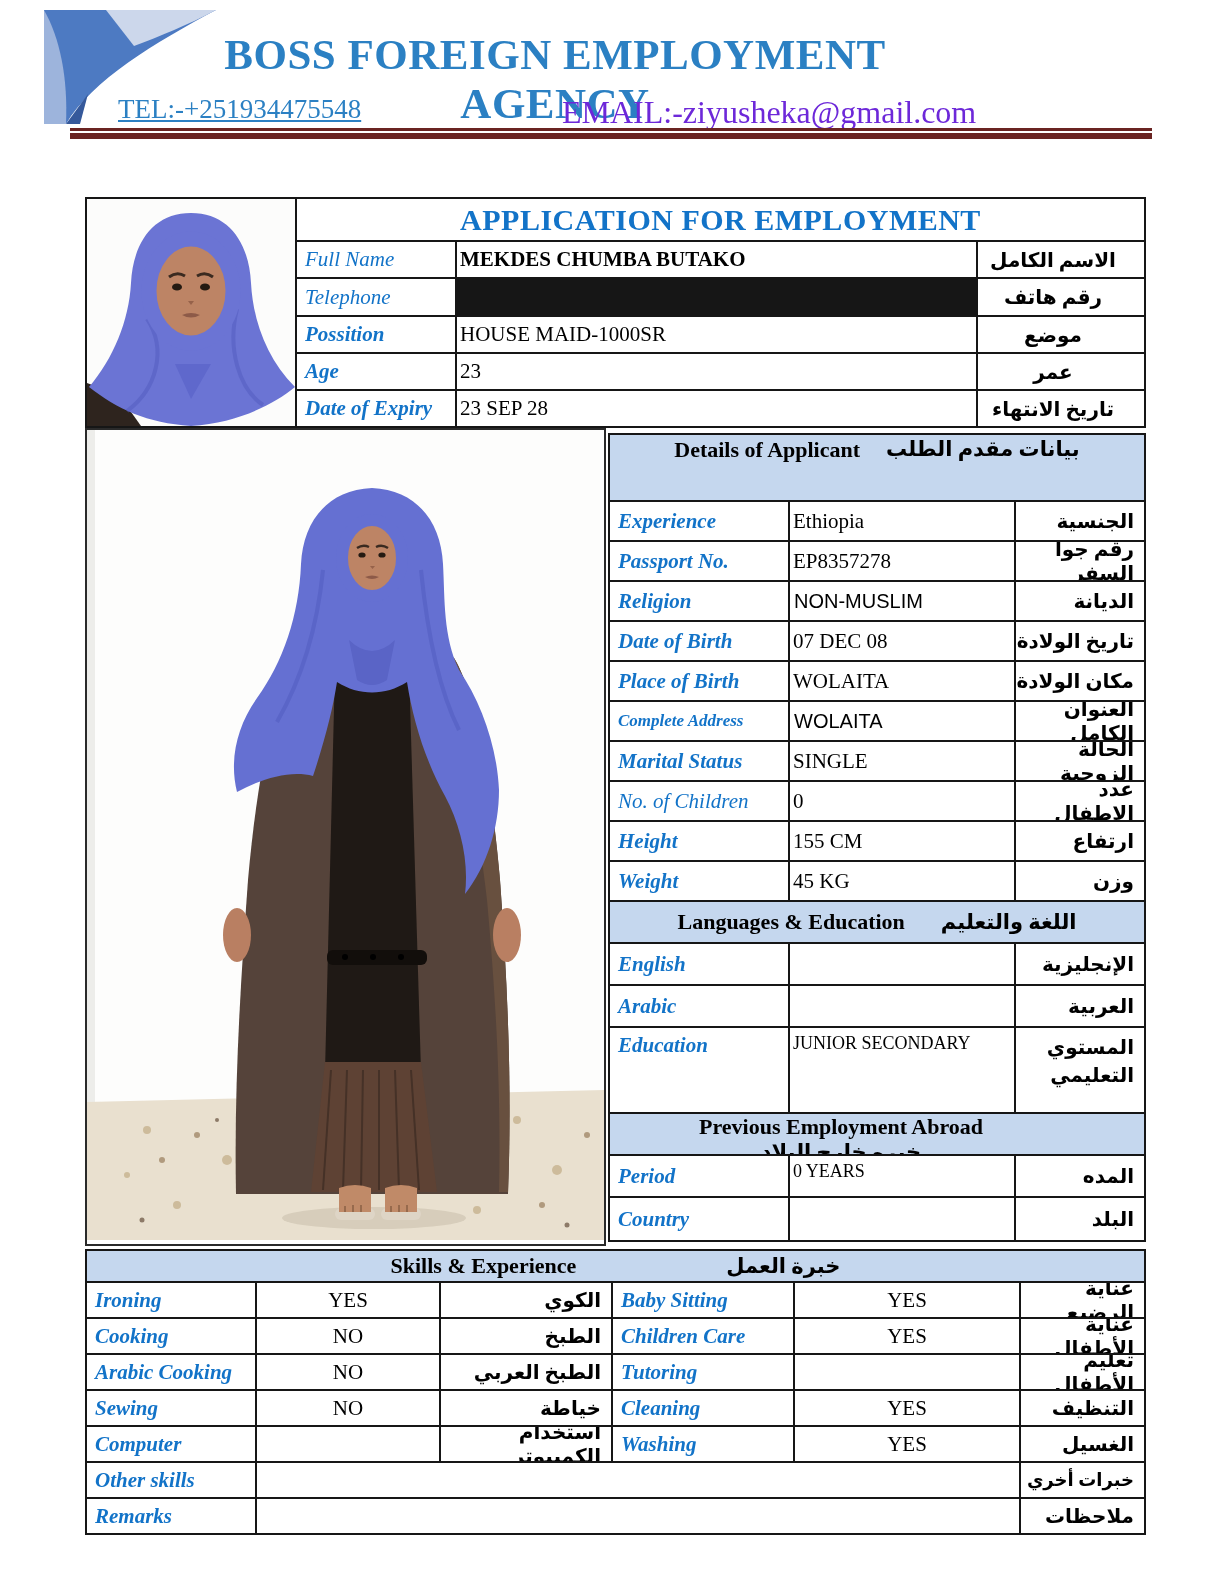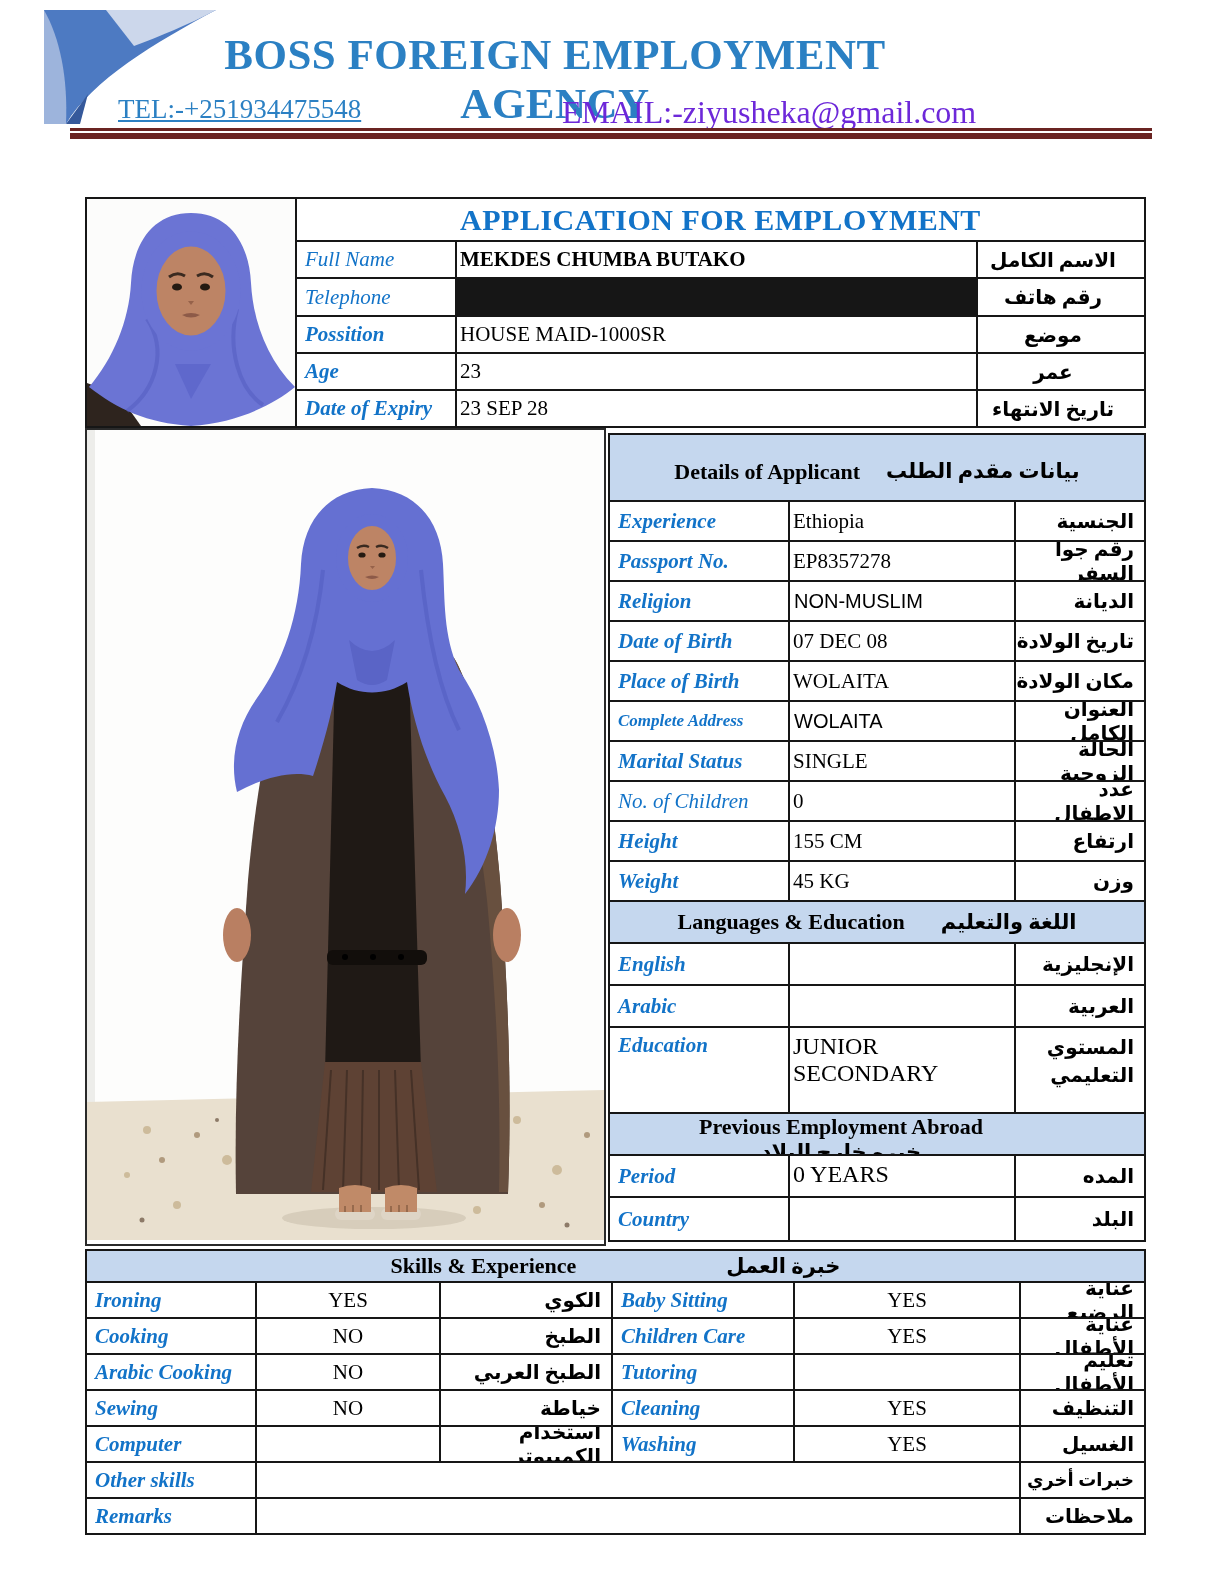--- a/index.html
+++ b/index.html
@@ -17,21 +17,21 @@
 
   
   .tbl{position:absolute;display:grid;background:#161616;gap:2px;border:2px solid #161616;}
   .tbl > div{background:#fff;display:flex;align-items:center;overflow:hidden;}
   .lab{color:#1273c8;font-weight:700;font-size:21px;padding-left:8px;font-style:italic;}
   .lab.reg{font-weight:400;}
   .lab.sm{font-size:17px;}
   .val{font-size:21px;padding-left:3px;}
   .val.b{font-weight:700;}
   .val.sans{font-family:"Liberation Sans","DejaVu Sans",sans-serif;font-size:20px;}
-  .val.sm{font-size:24px;}
+  .val.sm{font-size:18px;}
   .val.ctr{justify-content:center;padding-left:0;}
   .ar{font-weight:700;font-size:20px;direction:rtl;justify-content:flex-start;padding-right:10px;}
   .ar.ctr{justify-content:center;padding-right:16px;}
   .banner{background:#c5d7ee !important;font-weight:700;font-size:22px;}
   .banner .en{white-space:nowrap;}
   .banner .arh{direction:rtl;font-size:21px;white-space:normal;}
   .top-al{align-items:flex-start !important;padding-top:5px;}
 
   
   .top-tbl{left:85px;top:197px;grid-template-columns:208px 158px 519px 166px;
@@ -40,21 +40,21 @@
   .phone-split{display:grid !important;grid-template-columns:261px 1fr;padding:0;align-items:stretch !important;}
   .phone-split > span{display:flex;align-items:center;padding-left:10px;font-size:21px;}
   .phone-split > span + span{border-left:2px solid #161616;}
 
   
   .photo-frame{position:absolute;left:85px;top:428px;width:517px;height:814px;
                border:2px solid #2a2a2a;background:#fff;}
   .det-tbl{left:608px;top:433px;grid-template-columns:178px 224px 128px;
            grid-template-rows:65px 38px 38px 38px 38px 38px 38px 38px 38px 38px 38px 40px 40px 40px 84px 40px 40px 42px;}
   .span-all{grid-column:1/-1;}
-  .det-head{justify-content:center;gap:26px;align-items:flex-start !important;padding-top:24px;}
+  .det-head{justify-content:center;gap:26px;align-items:flex-start !important;padding-top:2px;}
   .lang-head{justify-content:center;gap:36px;}
   .emp-head{justify-content:space-between;padding-left:14px;padding-right:86px;flex-direction:column;}
 
   
   .skills-tbl{left:85px;top:1249px;grid-template-columns:168px 182px 170px 180px 224px 123px;
               grid-template-rows:30px 34px 34px 34px 34px 34px 34px 34px;}
   .skills-head{justify-content:center;gap:150px;}
   .sk-lab{font-size:21px;}
   .span-val{grid-column:2/6;}
 </style>

